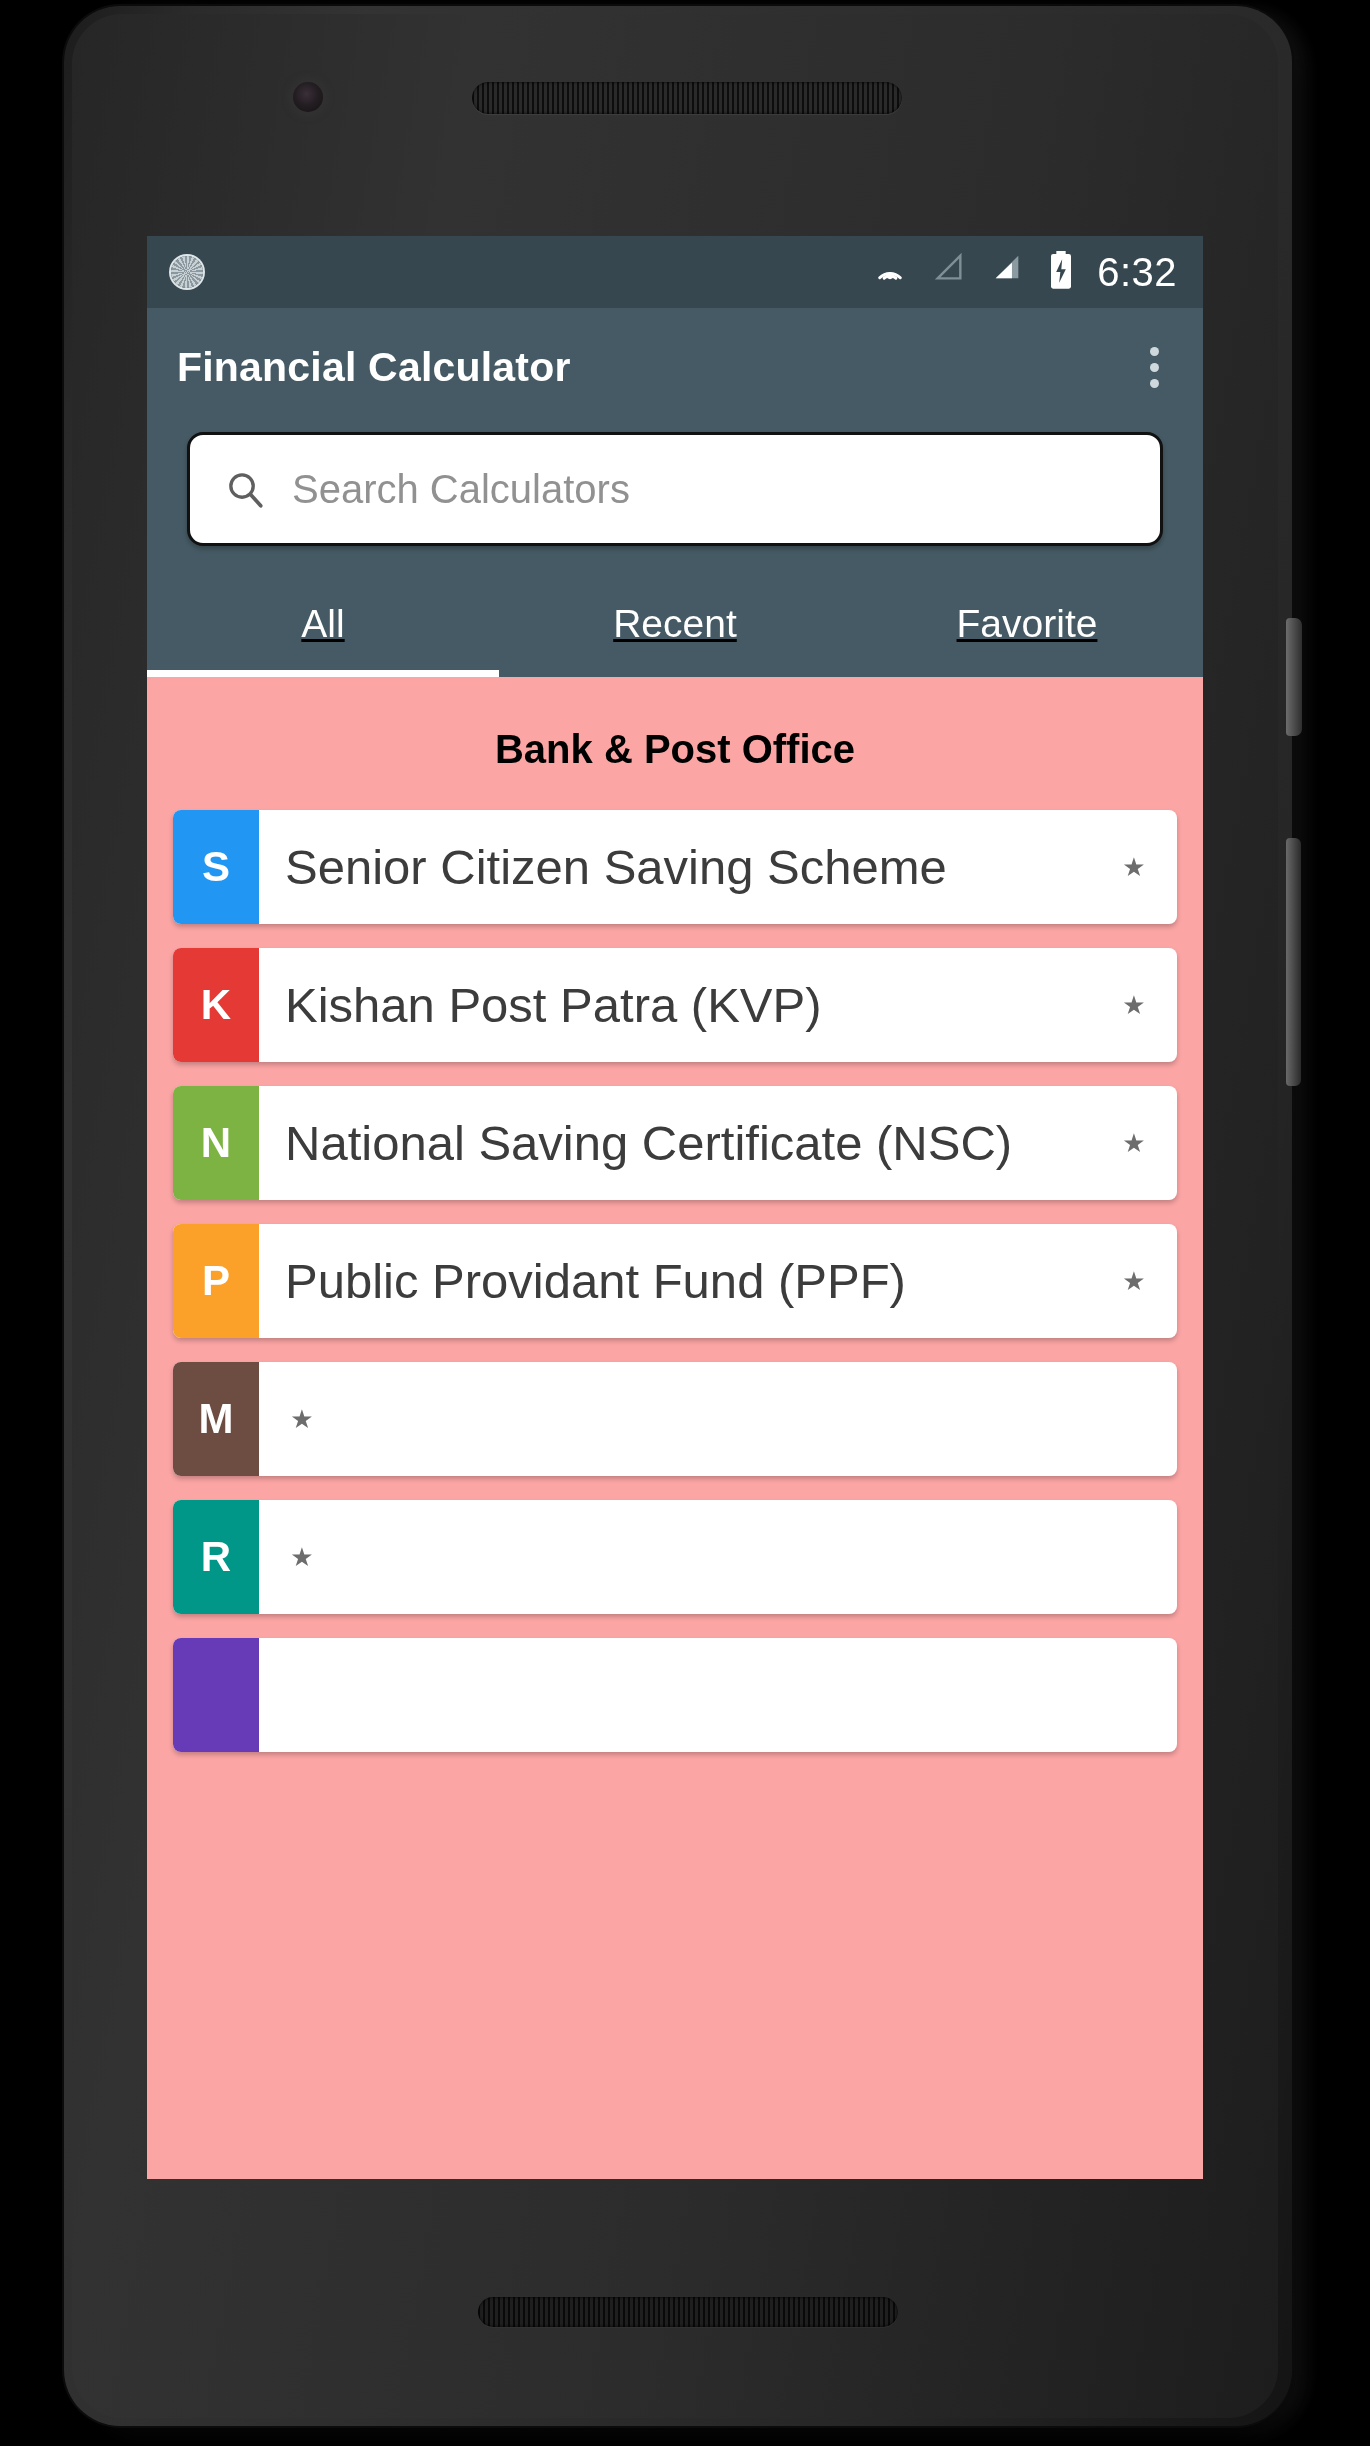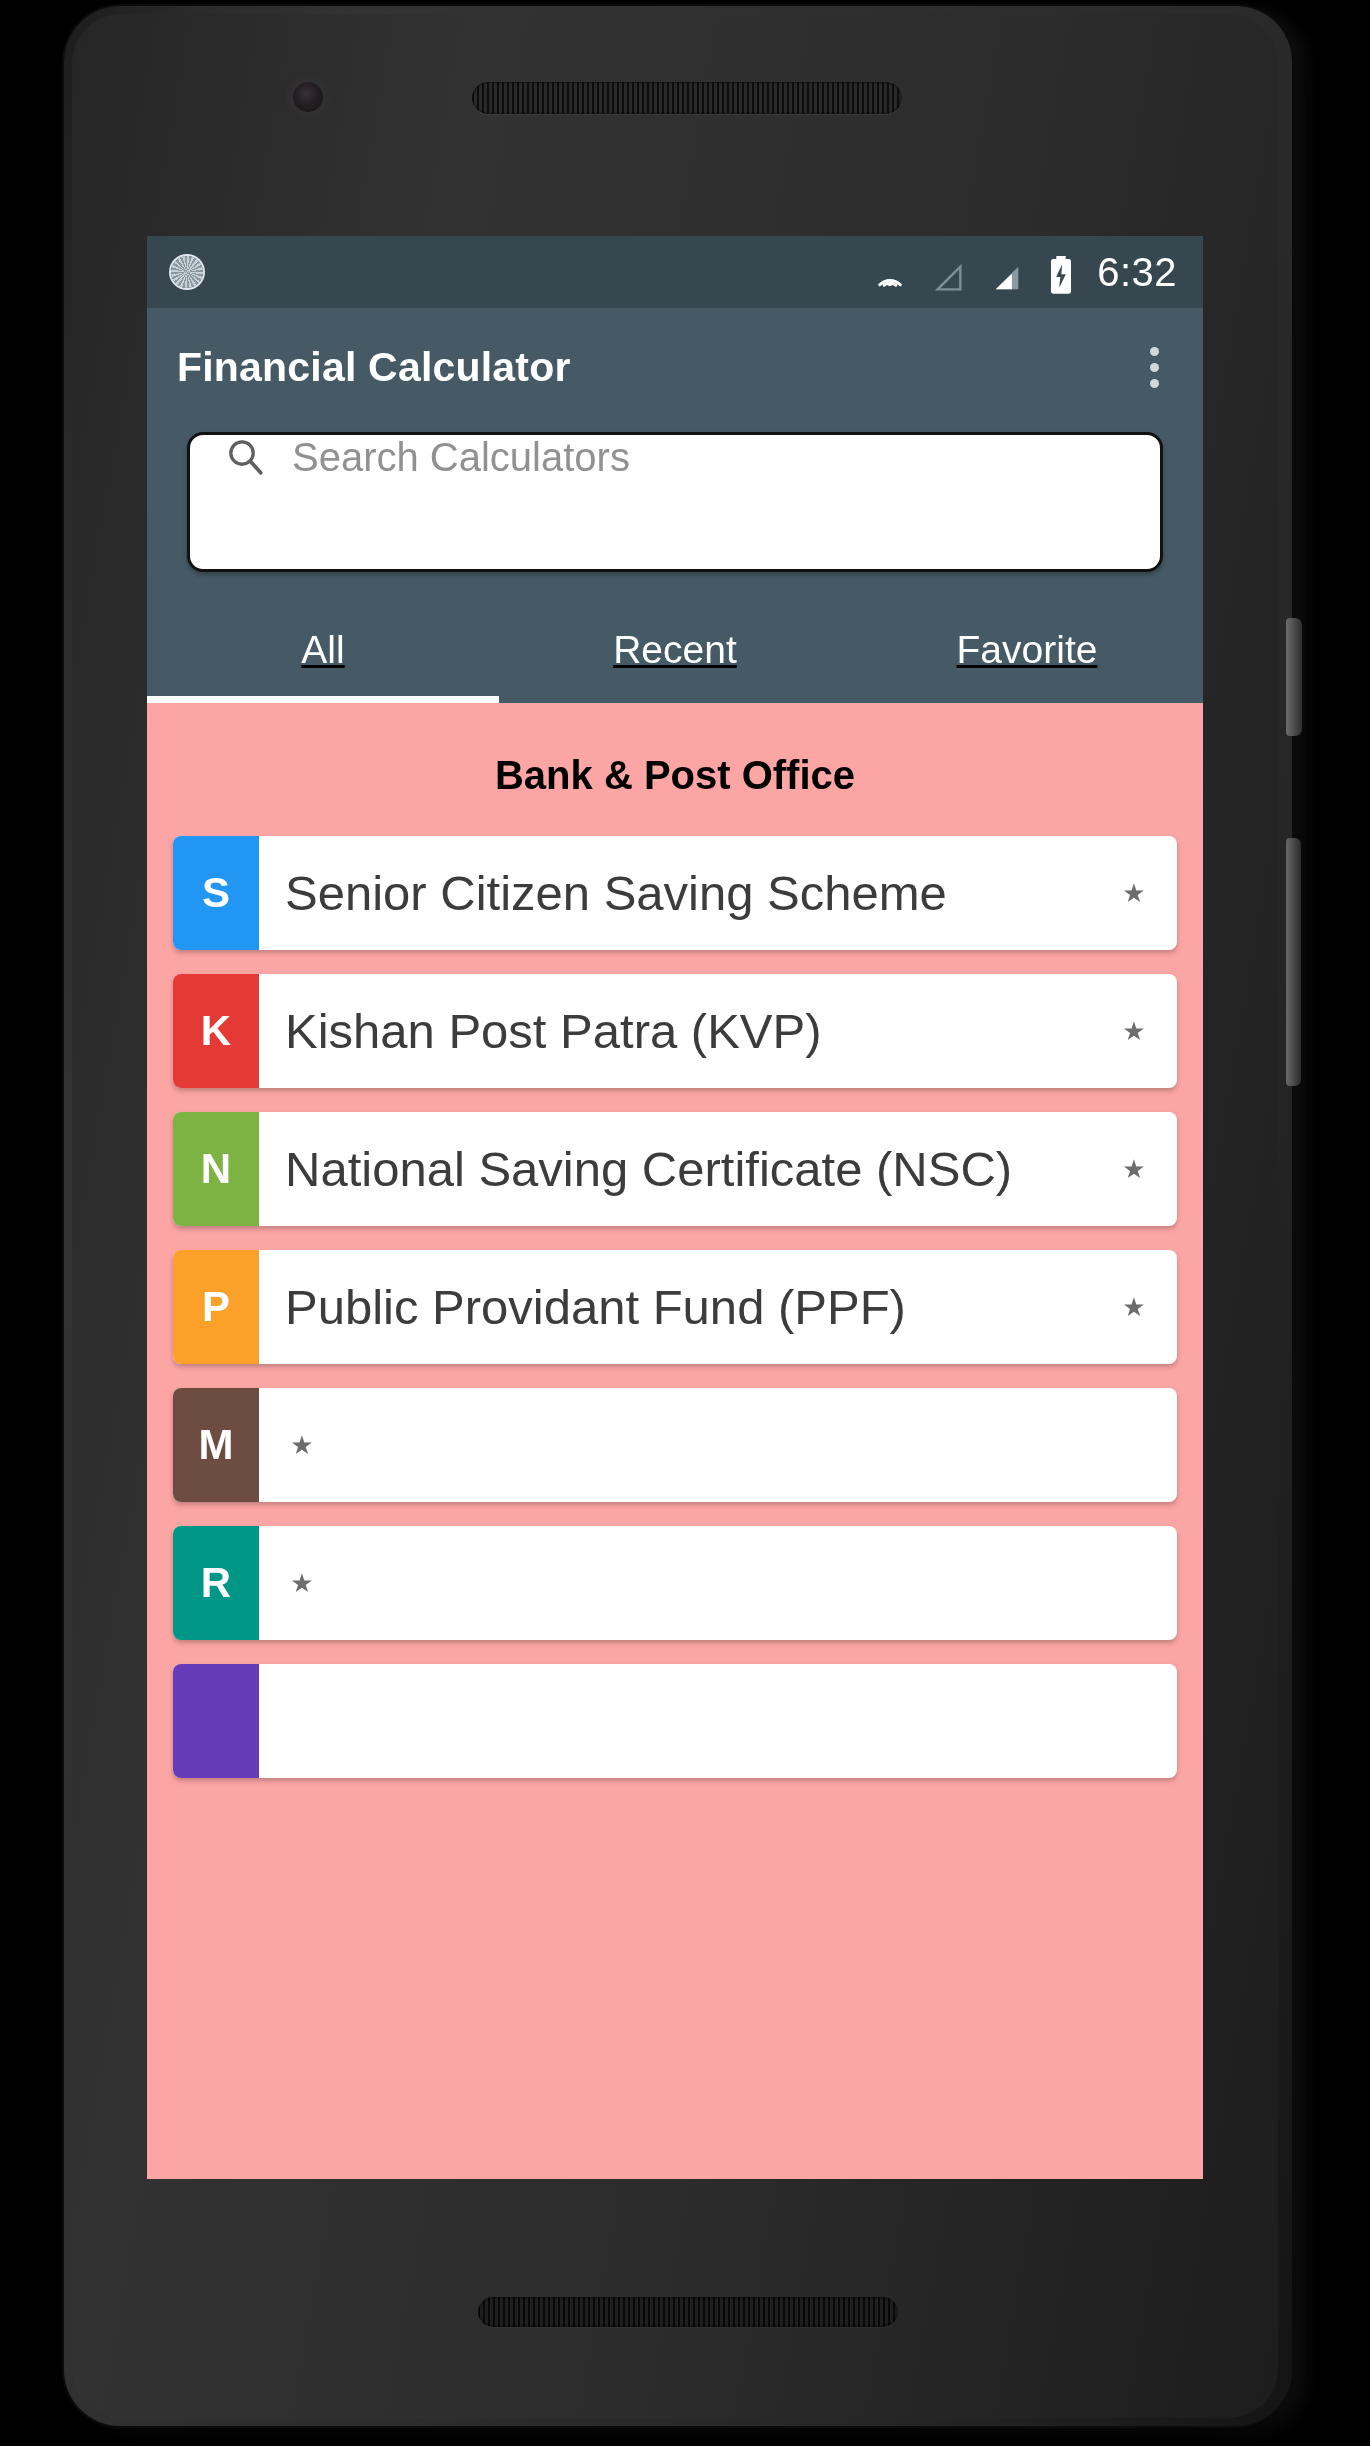--- a/index.html
+++ b/index.html
@@ -122,21 +122,21 @@
     background: #37474f;
     display: flex;
     align-items: center;
     padding: 0 26px 0 24px;
     box-sizing: border-box;
   }
   .status-left { display: flex; align-items: center; }
   .status-right {
     margin-left: auto;
     display: flex;
-    align-items: flex-end;
+    align-items: flex-start;
     gap: 22px;
   }
   .updating-icon {
     width: 32px;
     height: 32px;
     border-radius: 50%;
     background:
       repeating-conic-gradient(#c7d0d4 0deg 9deg, #8b999f 9deg 18deg);
     box-shadow: 0 0 0 2px #dfe6e9;
   }
@@ -179,23 +179,23 @@
 
   
   .search-wrap {
     background: #455a64;
     padding: 6px 40px 24px 40px;
   }
   .search-box {
     background: #ffffff;
     border: 3px solid #111111;
     border-radius: 16px;
-    height: 140px;
-    display: flex;
-    align-items: flex-start;
+    height: 114px;
+    display: flex;
+    align-items: center;
     padding: 0 34px;
     box-sizing: border-box;
     box-shadow: 0 3px 4px rgba(0,0,0,.25);
   }
   .search-icon { width: 42px; height: 42px; flex: 0 0 auto; }
   .search-placeholder {
     margin-left: 26px;
     color: #919191;
     font-size: 40px;
   }

